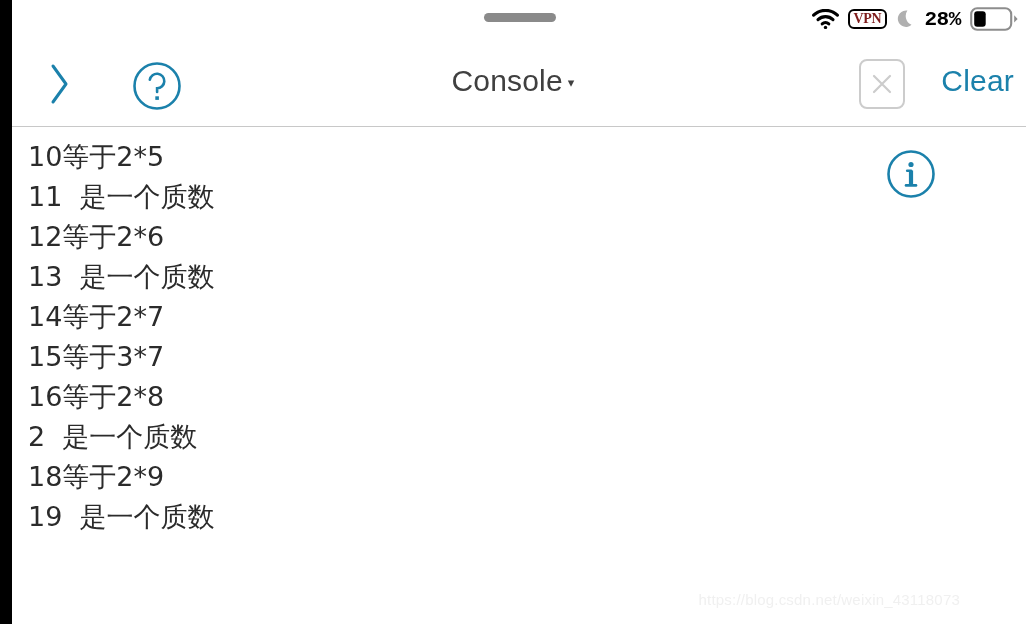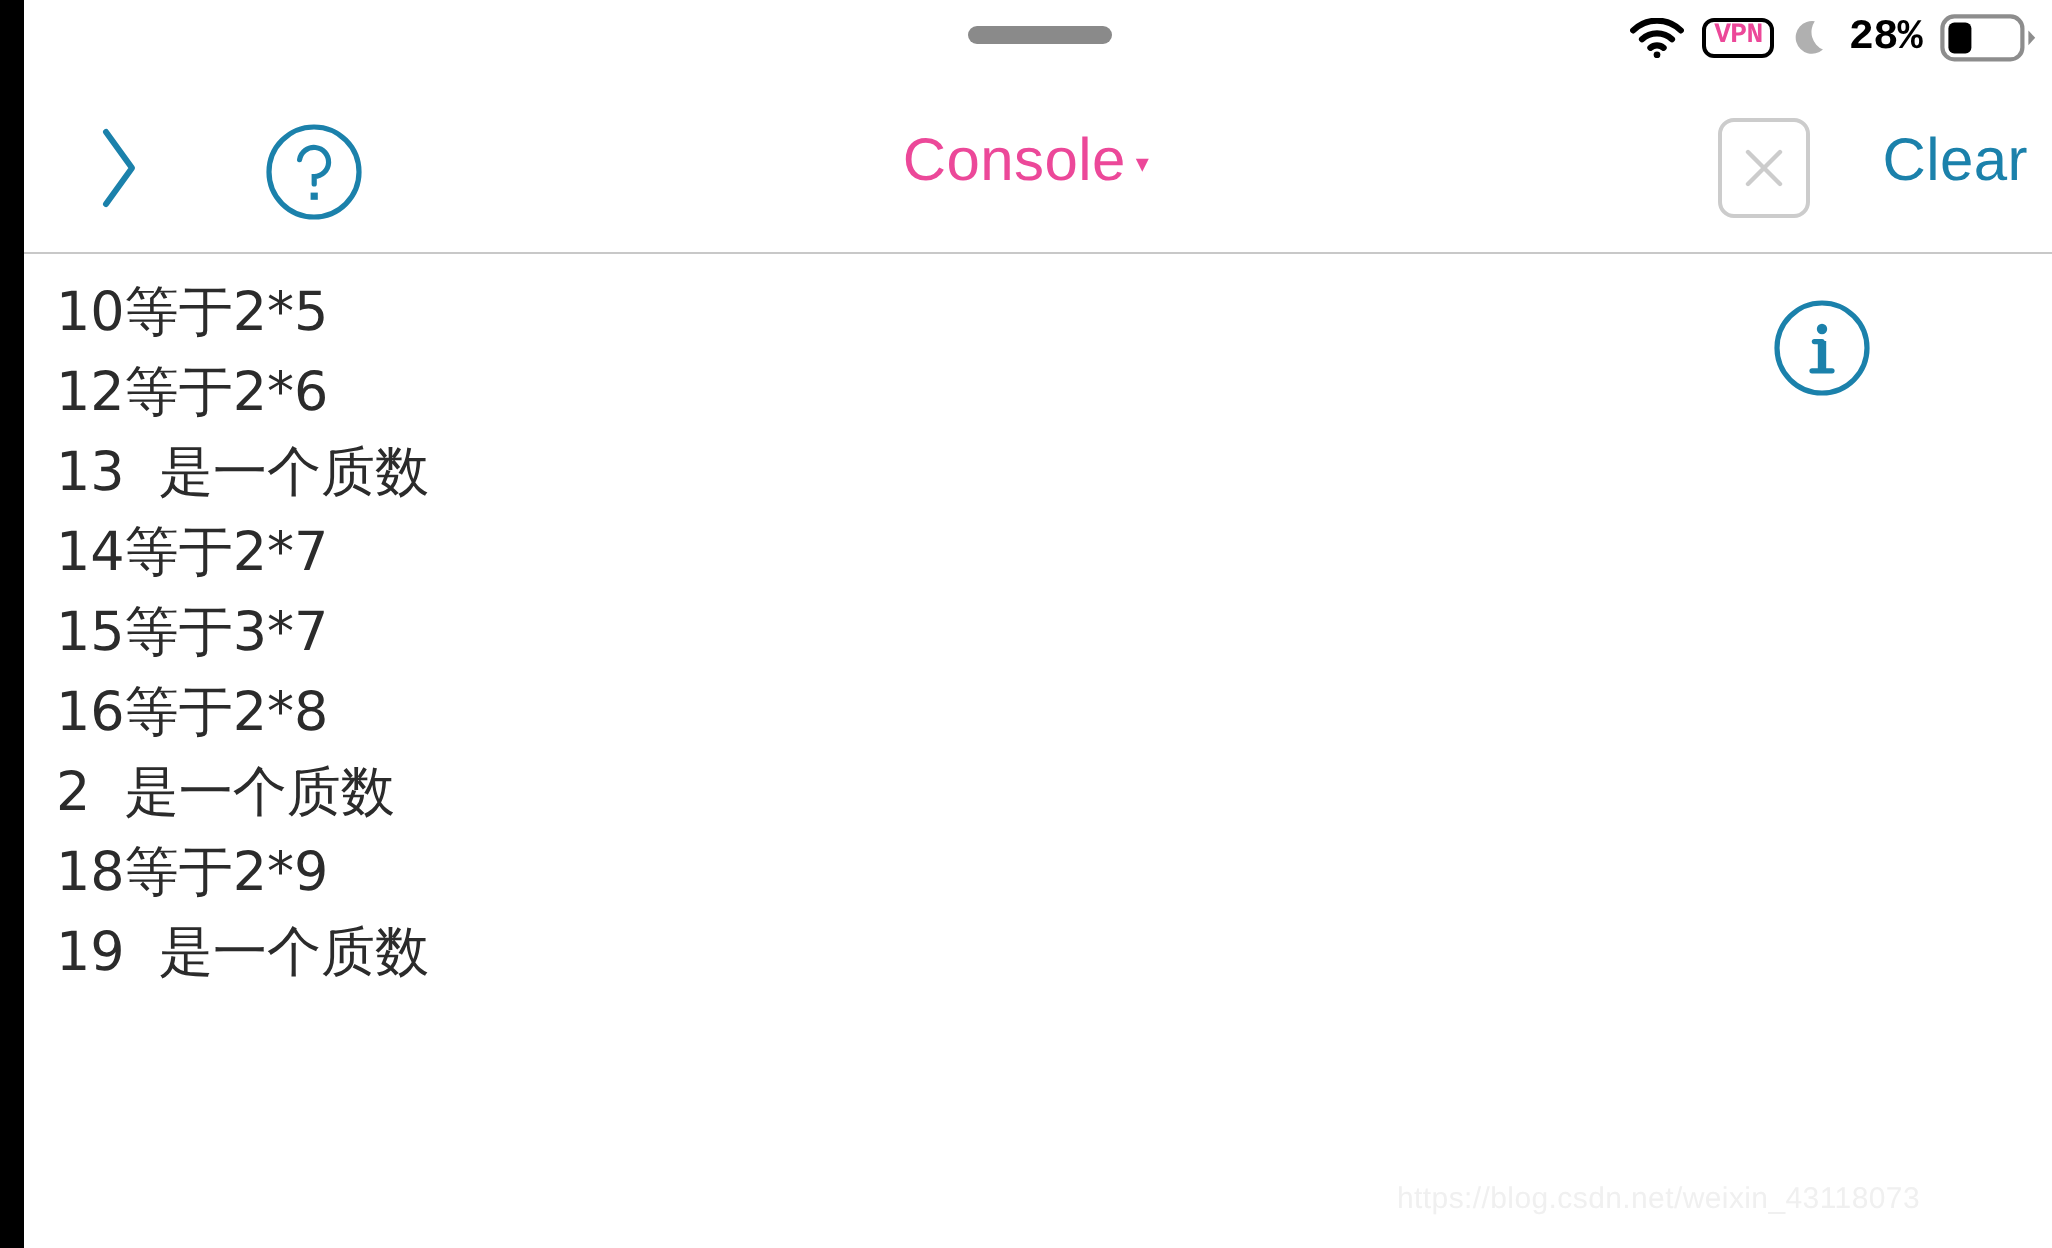--- a/index.html
+++ b/index.html
@@ -60,22 +60,22 @@
   }
   .wifi-icon { display: block; }
   .vpn-badge {
     border: 2.4px solid #000;
     border-radius: 6px;
     padding: 0px 4px 1px 4px;
     font-size: 14px;
     font-weight: bold;
     letter-spacing: -0.3px;
     line-height: 15px;
-    color: #ec4899;
-    font-family: Liberation Mono, monospace;
+    color: #7f1d1d;
+    font-family: Liberation Serif, serif;
     text-align: right;
   }
   .moon-icon { display: block; }
   .battery-pct {
     font-size: 21px;
     font-weight: bold;
     color: #000;
     letter-spacing: -0.4px;
     font-family: Liberation Mono, monospace;
   }
@@ -111,21 +111,21 @@
   #btn-chevron { left: 38px;  top: 22px; width: 44px; height: 48px; }
   #btn-help    { left: 131px; top: 22px; width: 52px; height: 52px; }
   #btn-close   { left: 858px; top: 22px; width: 48px; height: 48px; }
 
   #console-title {
     position: absolute;
     left: 0; right: 0;
     top: 26px;
     text-align: center;
     font-size: 30px;
-    color: #ec4899;
+    color: #404040;
     letter-spacing: 0.2px;
     cursor: pointer;
     font-family: "Liberation Sans", sans-serif;
   }
   #console-title .caret {
     font-size: 13px;
     vertical-align: 4px;
     margin-left: 5px;
   }
   #btn-clear {
@@ -256,20 +256,21 @@
       </span>
     </div>
 
     <div id="btn-clear">Clear</div>
   </div>
 
   <div id="console-body">
 
     <div id="log-lines">
       <div class="log-line">10等于2*5</div>
+      <div class="log-line">11  是一个质数</div>
       <div class="log-line">12等于2*6</div>
       <div class="log-line">13  是一个质数</div>
       <div class="log-line">14等于2*7</div>
       <div class="log-line">15等于3*7</div>
       <div class="log-line">16等于2*8</div>
       <div class="log-line">2  是一个质数</div>
       <div class="log-line">18等于2*9</div>
       <div class="log-line">19  是一个质数</div>
     </div>
 

